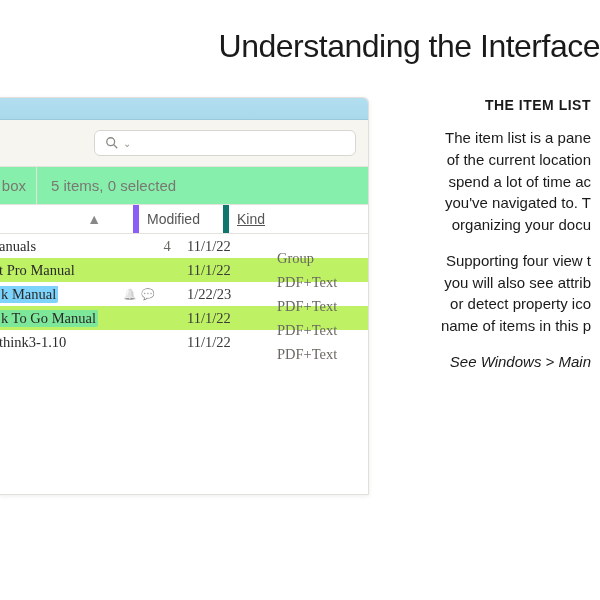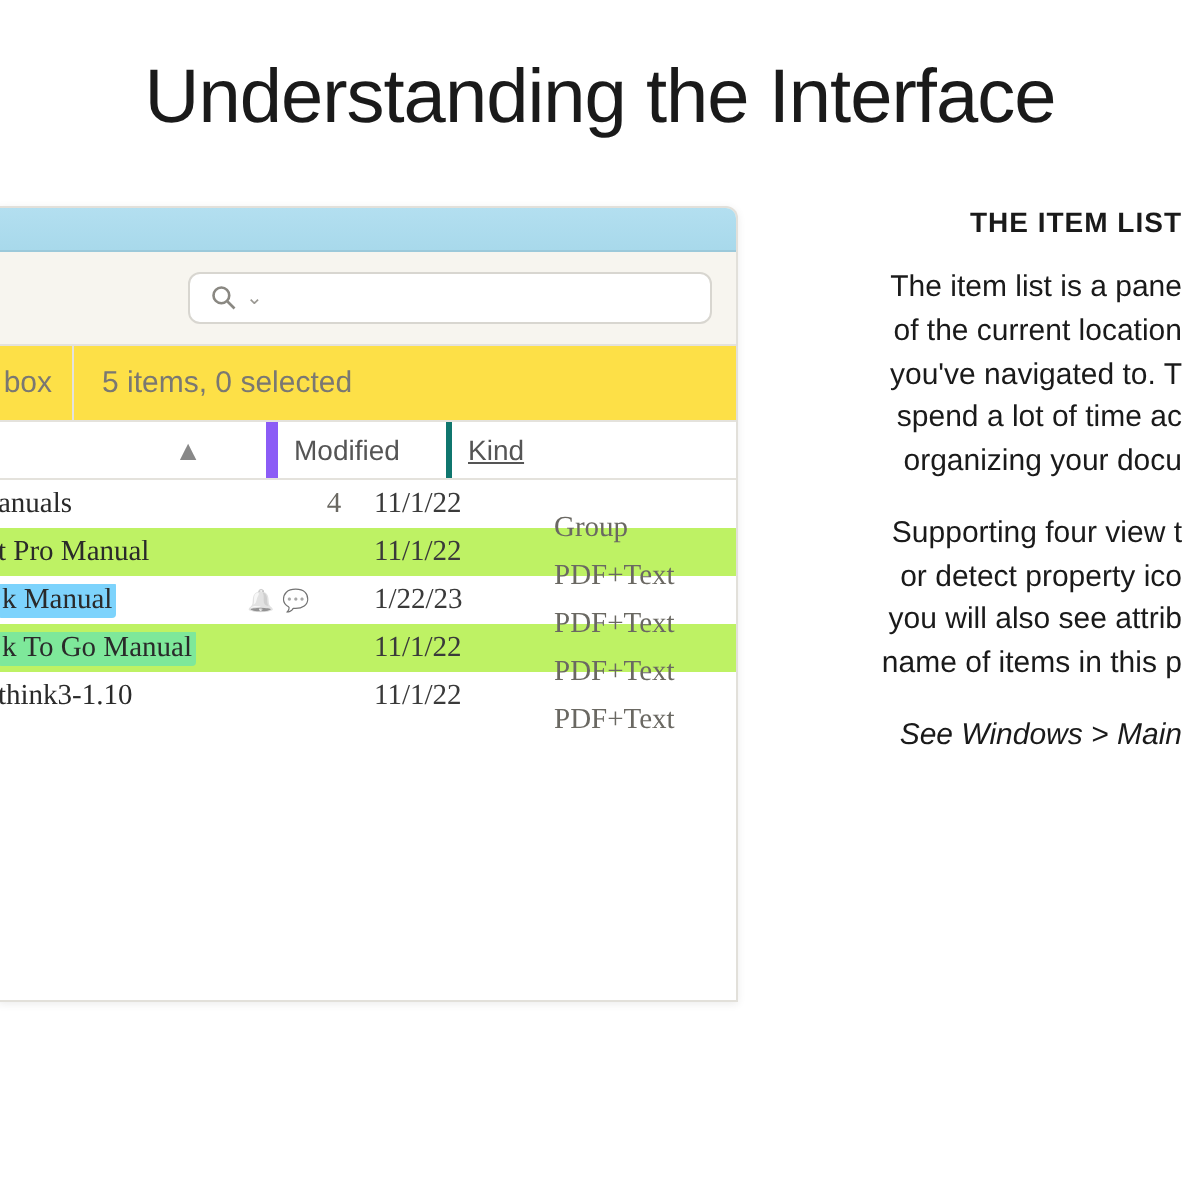--- a/index.html
+++ b/index.html
@@ -5,23 +5,23 @@
   * { box-sizing: border-box; margin: 0; padding: 0; }
   body {
     font-family: -apple-system, BlinkMacSystemFont, "Segoe UI", Arial, sans-serif;
     background: #fff;
     width: 600px;
     height: 600px;
     overflow: hidden;
     color: #1a1a1a;
   }
   .page-title {
-    font-size: 38px;
+    font-size: 32px;
     font-weight: 500;
-    text-align: center;
+    text-align: right;
     padding: 28px 0 32px;
     letter-spacing: -0.5px;
   }
   .content {
     display: flex;
     padding-left: 0;
   }
   .window-panel {
     width: 370px;
     background: #f7f5ef;
@@ -52,21 +52,21 @@
     color: #9a9892;
     overflow: hidden;
     white-space: nowrap;
   }
   .search-icon {
     width: 14px; height: 14px; margin-right: 4px; flex-shrink: 0;
   }
   .chevron-down { margin-right: 6px; font-size: 10px; flex-shrink:0; }
   .status-row {
     display: flex;
-    background: #fde047;
+    background: #86efac;
     border-top: 1px solid #e4e2dc;
     border-bottom: 1px solid #e4e2dc;
   }
   .status-cell {
     padding: 10px 14px;
     font-size: 15px;
     color: #7a7872;
     border-right: 1px solid #e4e2dc;
   }
   .status-cell:first-child { width: 38px; padding-left:0; padding-right:10px; text-align:right;}
@@ -74,21 +74,21 @@
     display: flex;
     background: #fff;
     border-bottom: 1px solid #e4e2dc;
     font-size: 14px;
     color: #555;
   }
   .col-name { flex: 0 0 110px; padding: 6px 8px 6px 0; text-align:right;}
   .sort-arrow { color:#888; }
   .col-count { flex: 0 0 24px; text-align:center; padding:6px 0;}
   .col-mod  { flex: 0 0 90px; padding: 6px 8px; border-left:6px solid #8b5cf6;}
-  .col-kind { flex: 1; padding: 6px 8px; border-left:3px solid #0f766e;text-decoration:underline;}
+  .col-kind { flex: 1; padding: 6px 8px; border-left:6px solid #0f766e;text-decoration:underline;}
   .list-body { background:#fff; min-height:260px;}
   .row {
     display: flex;
     font-size: 14.5px;
     color: #2a2a2a;
     align-items: center;
     height: 24px;
     font-family: Liberation Serif, serif;
   }
   .row.alt { background:#bef264; }
@@ -202,26 +202,26 @@
           <div class="cell-kind">PDF+Text</div>
         </div>
       </div>
   </div>
 
   <div class="sidebar-text">
     <div class="side-heading">THE ITEM LIST</div>
     <div class="side-para" id="p1">
         <span>The item list is a pane</span>
         <span>of the current location</span>
+        <span>spend a lot of time ac</span>
         <span>you've navigated to. T</span>
-        <span>spend a lot of time ac</span>
         <span>organizing your docu</span>
       </div>
     <div class="side-para" id="p2">
         <span>Supporting four view t</span>
+        <span>you will also see attrib</span>
         <span>or detect property ico</span>
-        <span>you will also see attrib</span>
         <span>name of items in this p</span>
       </div>
     <div class="side-para side-em">See Windows &gt; Main </div>
   </div>
 
 </div>
 
 </body></html>

